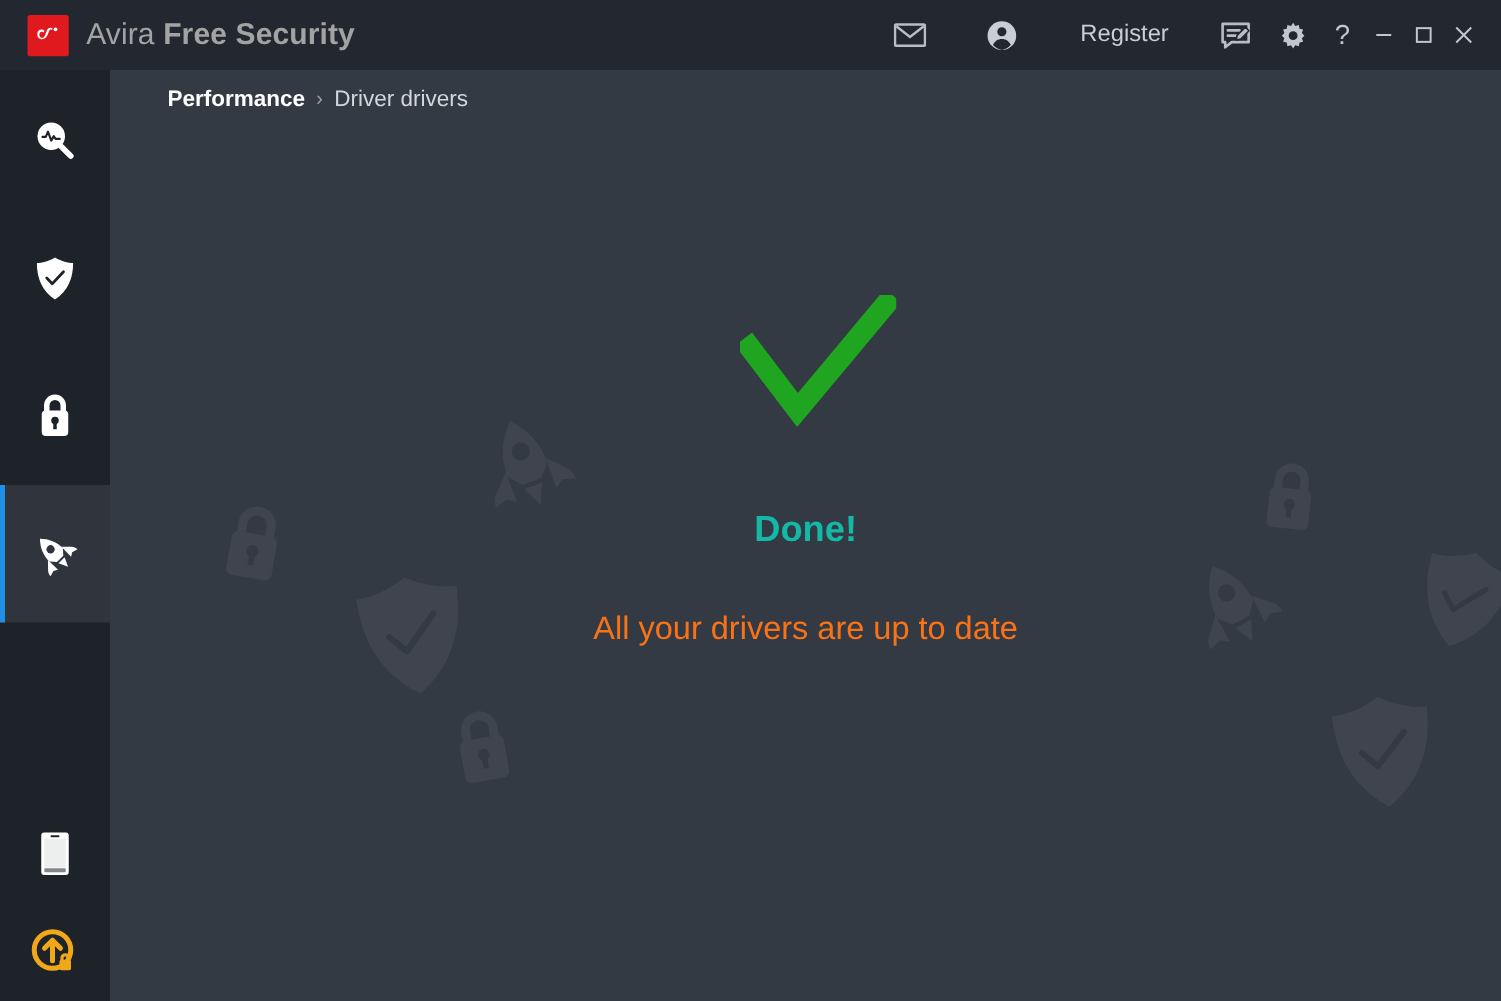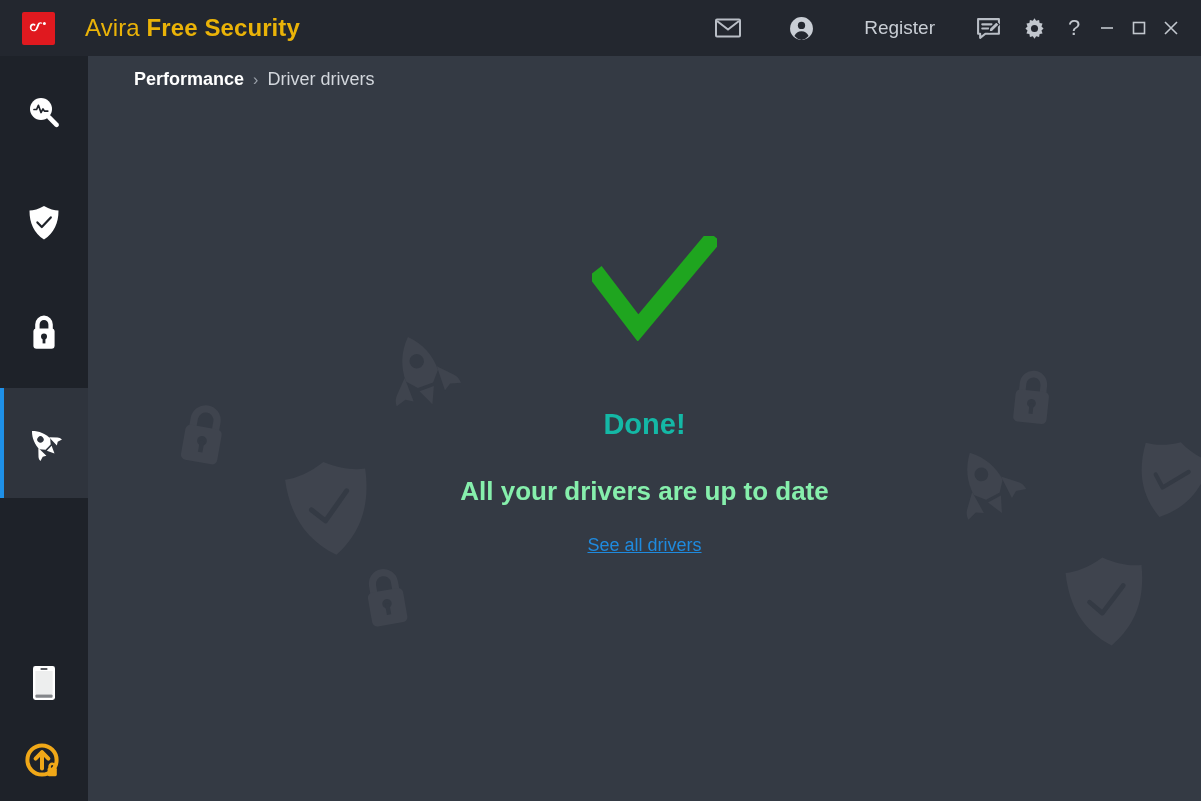--- a/index.html
+++ b/index.html
@@ -41,23 +41,23 @@
     width: 33px;
     height: 33px;
     background: #e0191f;
     border-radius: 2px;
     display: flex;
     align-items: center;
     justify-content: center;
     flex: none;
   }
   .brand-text {
-    margin-left: 30px;
+    margin-left: 14px;
     font-size: 24px;
-    color: #eab308;
+    color: #a3a3a3;
     letter-spacing: .1px;
     white-space: nowrap;
   }
   .brand-text .b-light { font-weight: 300; }
   .brand-text .b-bold  { font-weight: 700; }
 
   .tb-right {
     margin-left: auto;
     display: flex;
     align-items: center;
@@ -200,26 +200,26 @@
     top: 352px;
     width: 1113px;
     text-align: center;
     color: #14b8a6;
     font-size: 29px;
     font-weight: 700;
   }
   .subhead {
     position: absolute;
     left: 0;
-    top: 420px;
+    top: 431px;
     width: 1113px;
     text-align: center;
-    color: #86efac;
+    color: #f97316;
     font-size: 26px;
-    font-weight: 700;
+    font-weight: 400;
   }
   .link-row {
     position: absolute;
     left: 0;
     top: 479px;
     width: 1113px;
     text-align: center;
   }
   .link-row a {
     color: #1f8ade;
@@ -472,20 +472,17 @@
 
       <div class="check-wrap">
         <svg width="125" height="105" viewBox="0 0 125 105" aria-hidden="true">
           <path d="M8 42 L46 92 L117 7" fill="none" stroke="#1fa51f" stroke-width="17" stroke-linecap="square" stroke-linejoin="miter"></path>
         </svg>
       </div>
 
       <div class="headline">Done!</div>
       <div class="subhead">All your drivers are up to date</div>
 
-      <div class="link-row">
-        <a href="#">See all drivers</a>
-      </div>
 
     </div>
 
   </div>
 </div>
 
 </body></html>

